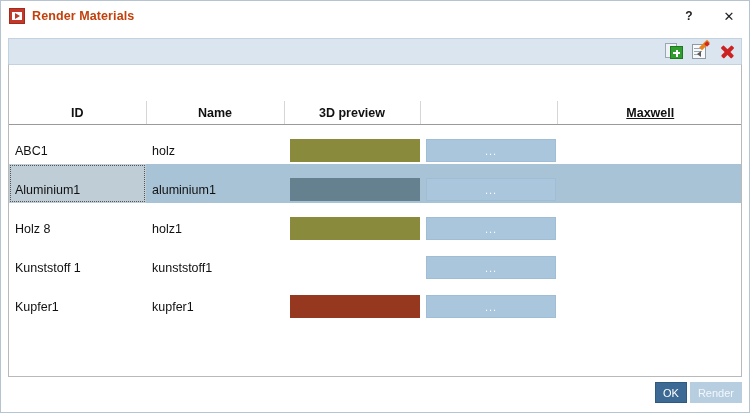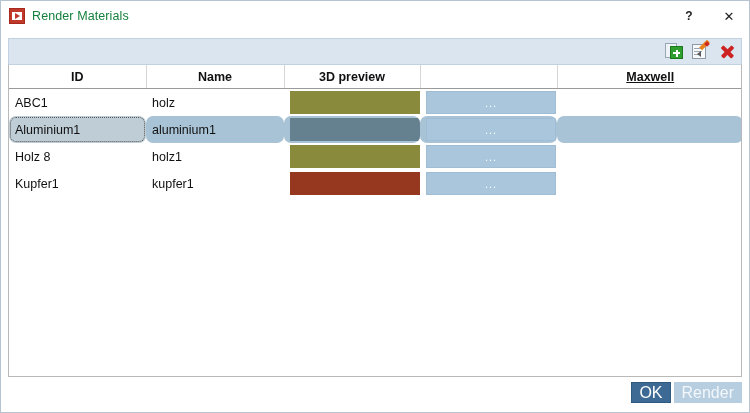--- a/index.html
+++ b/index.html
@@ -65,22 +65,23 @@
   .title-icon .play {
     position: absolute;
     left: 6px; top: 5px;
     width: 0; height: 0;
     border-left: 5px solid #c0392b;
     border-top: 3px solid transparent;
     border-bottom: 3px solid transparent;
   }
   .title-text {
     font-size: 12.5px;
-    color: #15803d;
+    color: #c2410c;
     letter-spacing: 0.1px;
+    font-weight: bold;
   }
   .title-buttons {
     position: absolute;
     right: 0; top: 0;
     height: 30px;
     display: flex;
     align-items: center;
   }
   .tb-btn {
     width: 40px;
@@ -210,47 +211,47 @@
     border-top: 1px solid #c3d2e0;
     background: #ffffff;
     box-sizing: border-box;
     overflow: hidden;
     position: relative;
   }
   table.grid {
     width: 100%;
     border-collapse: collapse;
     table-layout: fixed;
+    margin-top: 36px;
   }
   table.grid th {
     height: 23px;
     background: #ffffff;
     border-right: 1px solid #d6d6d6;
     border-bottom: 1px solid #9a9a9a;
     font-size: 12.5px;
     font-weight: bold;
     color: #111111;
     text-align: center;
     padding: 0;
     user-select: none;
   }
   table.grid th.last { border-right: none; text-decoration: underline; }
   table.grid td {
     height: 27px;
-    padding: 0 0 0 6px;
+    padding: 12px 0 0 6px;
     border: none;
     font-size: 12.5px;
     color: #111111;
     vertical-align: middle;
     overflow: hidden;
     white-space: nowrap;
   }
   tr.row.selected td {
     background: #a9c3d6;
-    border-radius: 7px;
   }
   tr.row.selected td.cell-id {
     background: #bfcdd6;
     outline: 1px dotted #555555;
     outline-offset: -2px;
   }
   td.cell-preview, td.cell-action {
     padding: 0;
   }
   .swatch {
@@ -284,21 +285,21 @@
     align-items: center;
     justify-content: flex-end;
     padding: 0 7px 4px 0;
     background: #ffffff;
     gap: 3px;
   }
   .btn {
     min-width: 30px;
     height: 21px;
     padding: 0 7px;
-    font-size: 16px;
+    font-size: 11px;
     display: flex;
     align-items: center;
     justify-content: center;
     box-sizing: border-box;
     cursor: default;
     border: 1px solid transparent;
   }
   .btn.primary {
     background: #3c6a94;
     color: #ffffff;
@@ -393,20 +394,31 @@
               <td class="cell-name">holz1</td>
               <td class="cell-preview">
                 <div class="swatch" style="background: rgb(138, 138, 60);"></div>
               </td>
               <td class="cell-action">
                 <div class="dots-btn">...</div>
               </td>
               <td class="cell-maxwell"></td>
             </tr>
             <tr class="row">
+              <td class="cell-id">Kunststoff 1</td>
+              <td class="cell-name">kunststoff1</td>
+              <td class="cell-preview">
+                <div class="swatch empty"></div>
+              </td>
+              <td class="cell-action">
+                <div class="dots-btn">...</div>
+              </td>
+              <td class="cell-maxwell"></td>
+            </tr>
+            <tr class="row">
               <td class="cell-id">Kupfer1</td>
               <td class="cell-name">kupfer1</td>
               <td class="cell-preview">
                 <div class="swatch" style="background: rgb(150, 56, 31);"></div>
               </td>
               <td class="cell-action">
                 <div class="dots-btn">...</div>
               </td>
               <td class="cell-maxwell"></td>
             </tr>

